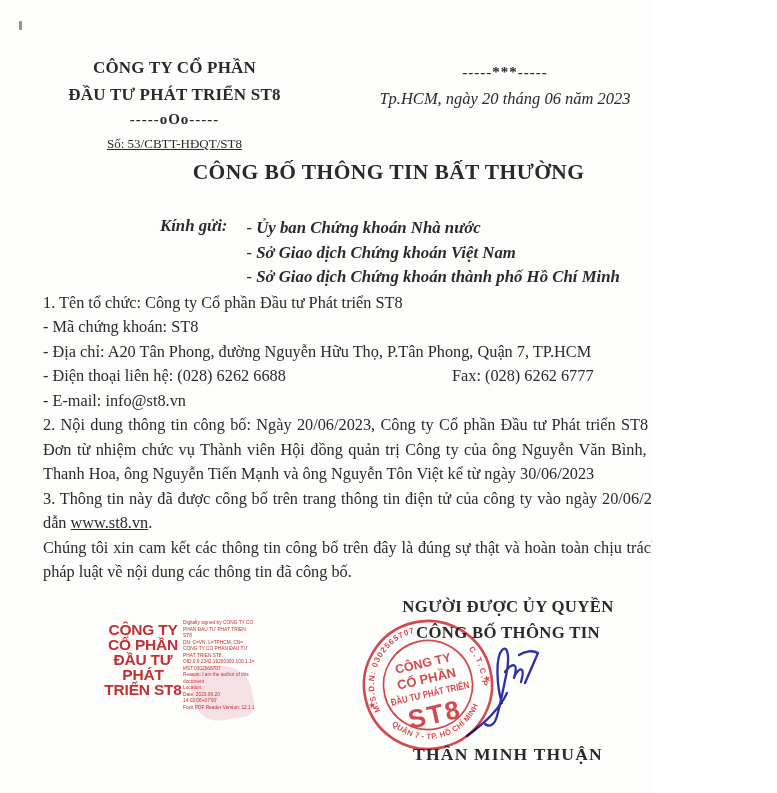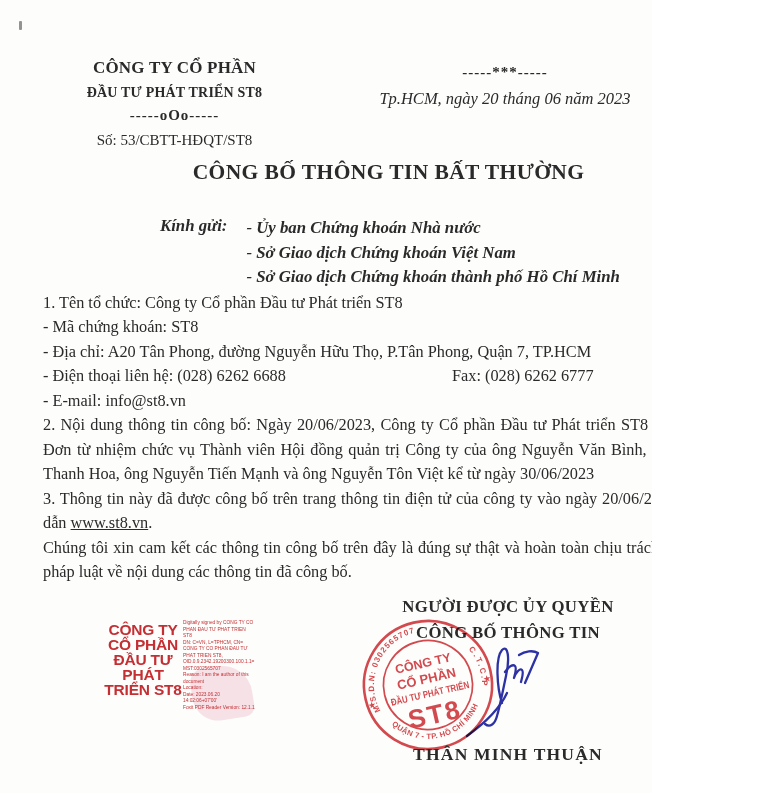--- a/index.html
+++ b/index.html
@@ -6,23 +6,23 @@
   .page {
     position:relative; width:652px; height:793px; background:#fdfdfc;
     font-family:"Liberation Serif","DejaVu Serif",serif; color:#2a2a2a; overflow:hidden;
   }
   .speck { position:absolute; left:19px; top:21px; width:3px; height:9px; background:#6f6f6f; border-radius:1px; opacity:.75; }
 
   
   .hdr-left  { position:absolute; left:52px;  top:58px; width:245px; text-align:center; }
   .hdr-right { position:absolute; left:315px; top:58px; width:380px; text-align:center; }
   .hdr-b1 { font-size:17px; font-weight:bold; letter-spacing:.2px; }
-  .hdr-b2 { font-size:14px; font-weight:bold; margin-top:7px; letter-spacing:.2px; }
+  .hdr-b2 { font-size:17px; font-weight:bold; margin-top:7px; letter-spacing:.2px; }
   .hdr-sep { font-size:15px; font-weight:bold; margin-top:6px; letter-spacing:1px; }
-  .hdr-docno { font-size:15px; margin-top:8px; }
+  .hdr-docno { font-size:13px; margin-top:8px;text-decoration:underline; }
   .hdr-date { font-size:16.5px; font-style:italic; margin-top:8px; }
 
   .doc-title { position:absolute; left:0; top:160px; width:777px; text-align:center;
     font-size:21.5px; font-weight:bold; letter-spacing:.4px; }
 
   
   .recipients { position:absolute; left:160px; top:216px; display:flex; gap:19px;
     font-weight:bold; font-style:italic; font-size:16.8px; }
   .recipients .label { white-space:nowrap; }
   .recipient-list div { line-height:24.5px; }

